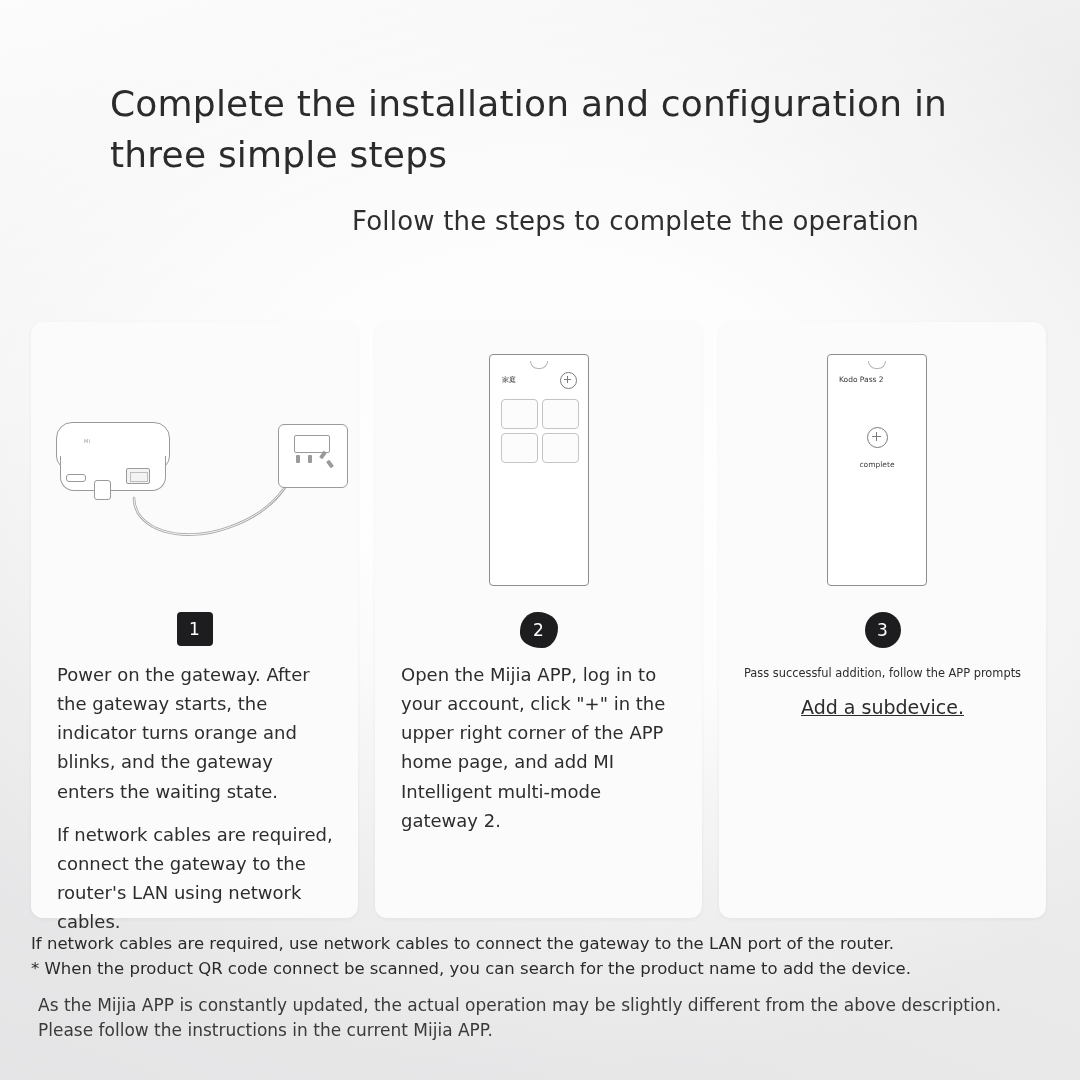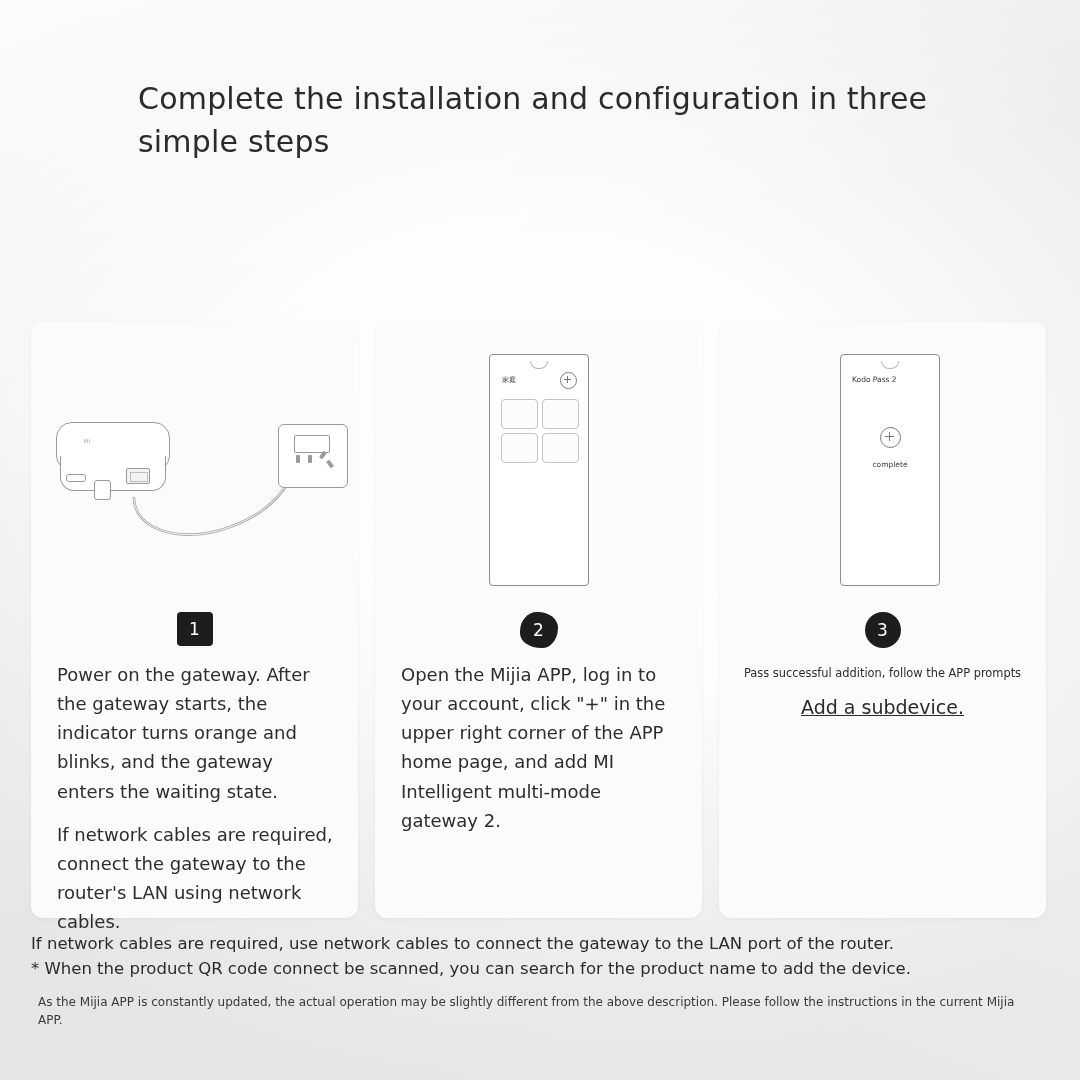--- a/index.html
+++ b/index.html
@@ -29,26 +29,25 @@
     background: linear-gradient(160deg, rgba(255,255,255,0.85) 0%, rgba(255,255,255,0) 35%),
                 linear-gradient(20deg, rgba(222,222,224,0.55) 0%, rgba(255,255,255,0) 45%);
     pointer-events: none;
   }
 
   .headline {
     position: absolute;
     left: 110px;
     top: 78px;
     width: 880px;
-    font-size: 30px;
+    font-size: 36px;
     line-height: 1.42;
     color: #2b2b2b;
     font-weight: 400;
     letter-spacing: 0.2px;
-    margin-left: 28px;
   }
   .subhead {
     position: absolute;
     left: 352px;
     top: 206px;
     font-size: 26px;
     color: #2e2e2e;
     letter-spacing: 0.2px;
   }
 
@@ -186,21 +185,21 @@
     border: 1.6px solid #8e8e8e;
     border-radius: 4px;
     background: #fff;
     box-sizing: border-box;
   }
   .phone2 {
     left: 114px; top: 32px;
     width: 100px; height: 232px;
   }
   .phone3 {
-    left: 121px; top: 32px;
+    left: 108px; top: 32px;
     width: 100px; height: 232px;
   }
   .notch {
     position: absolute;
     left: 50%;
     transform: translateX(-50%);
     top: 6px;
     width: 16px; height: 7px;
     border: 1px solid #b4b4b4;
     border-top: none;
@@ -332,32 +331,33 @@
     top: 932px;
     width: 1010px;
   }
   .footer .f1, .footer .f2 {
     font-size: 16.5px;
     color: #2b2b2b;
     line-height: 1.5;
   }
   .footer .f3 {
     margin-top: 11px;
-    font-size: 12px;
+    font-size: 17px;
     color: #3a3a3a;
     line-height: 1.5;
     padding-left: 7px;
   }
 </style>
 </head>
 <body>
 
 <div class="page">
 
   <div class="headline">Complete the installation and configuration in three simple steps</div>
+  <div class="subhead">Follow the steps to complete the operation</div>
 
   <div class="cards">
 
     <div class="card c1">
       <div class="art">
         <svg class="cable" viewBox="0 0 327 278">
           <path d="M103 176 C 103 208, 150 222, 196 206 C 238 192, 258 166, 266 140" fill="none" stroke="#a8a8a8" stroke-width="2.6" stroke-linecap="round"></path>
           <path d="M103 176 C 103 208, 150 222, 196 206 C 238 192, 258 166, 266 140" fill="none" stroke="#ffffff" stroke-width="0.9" stroke-linecap="round"></path>
         </svg>
 

